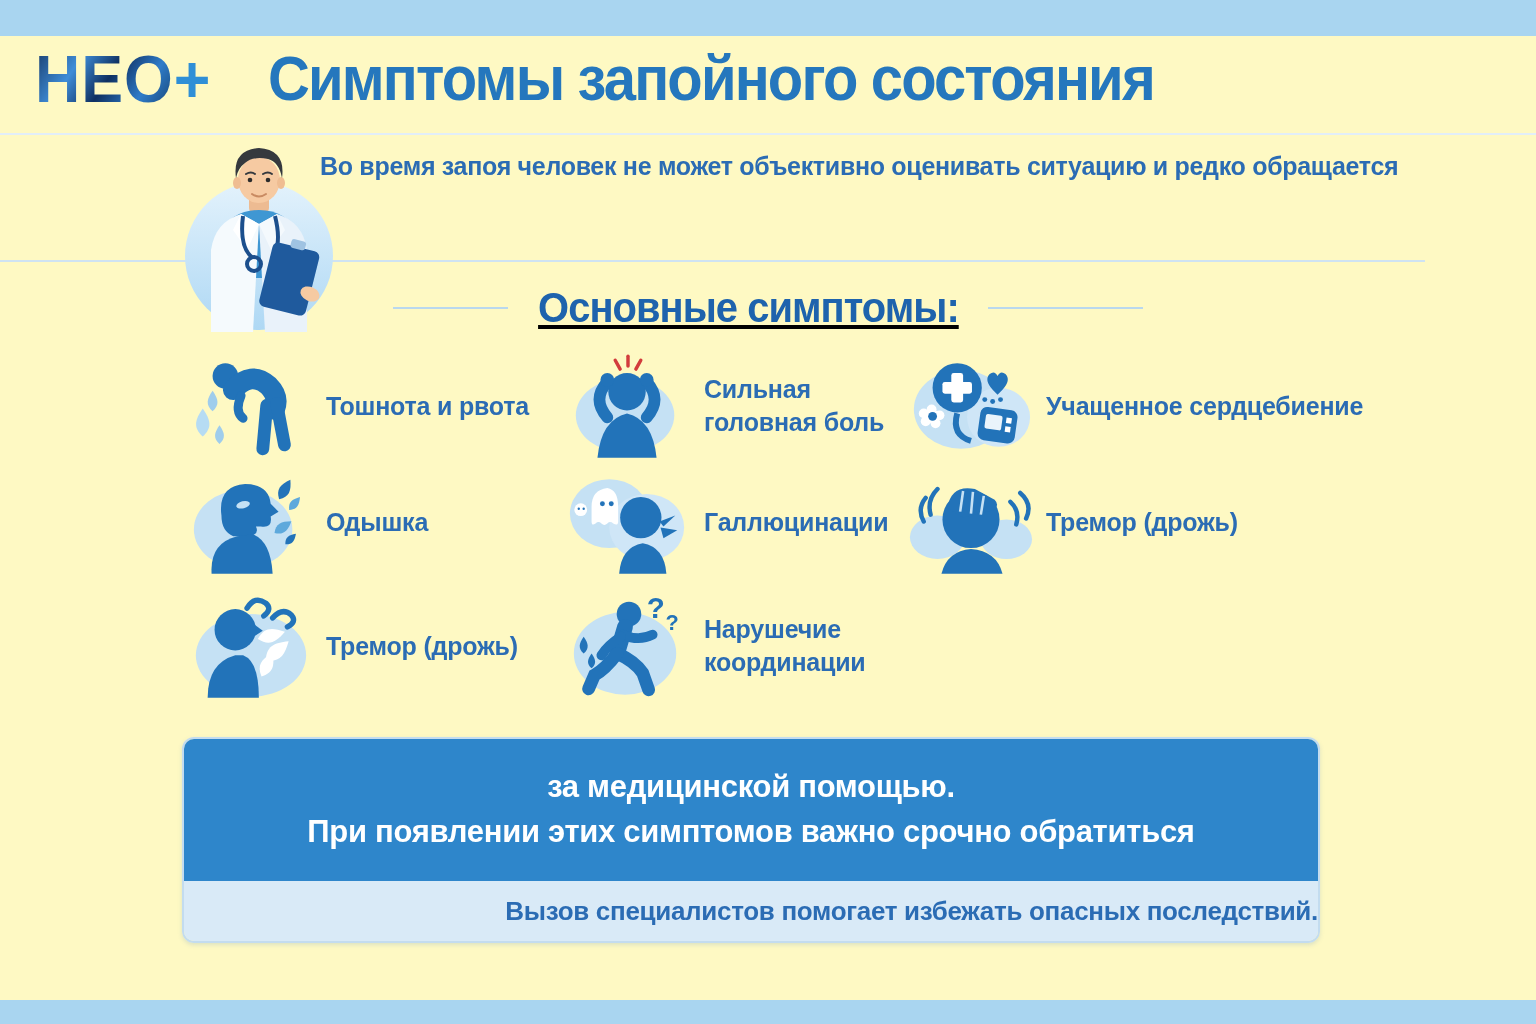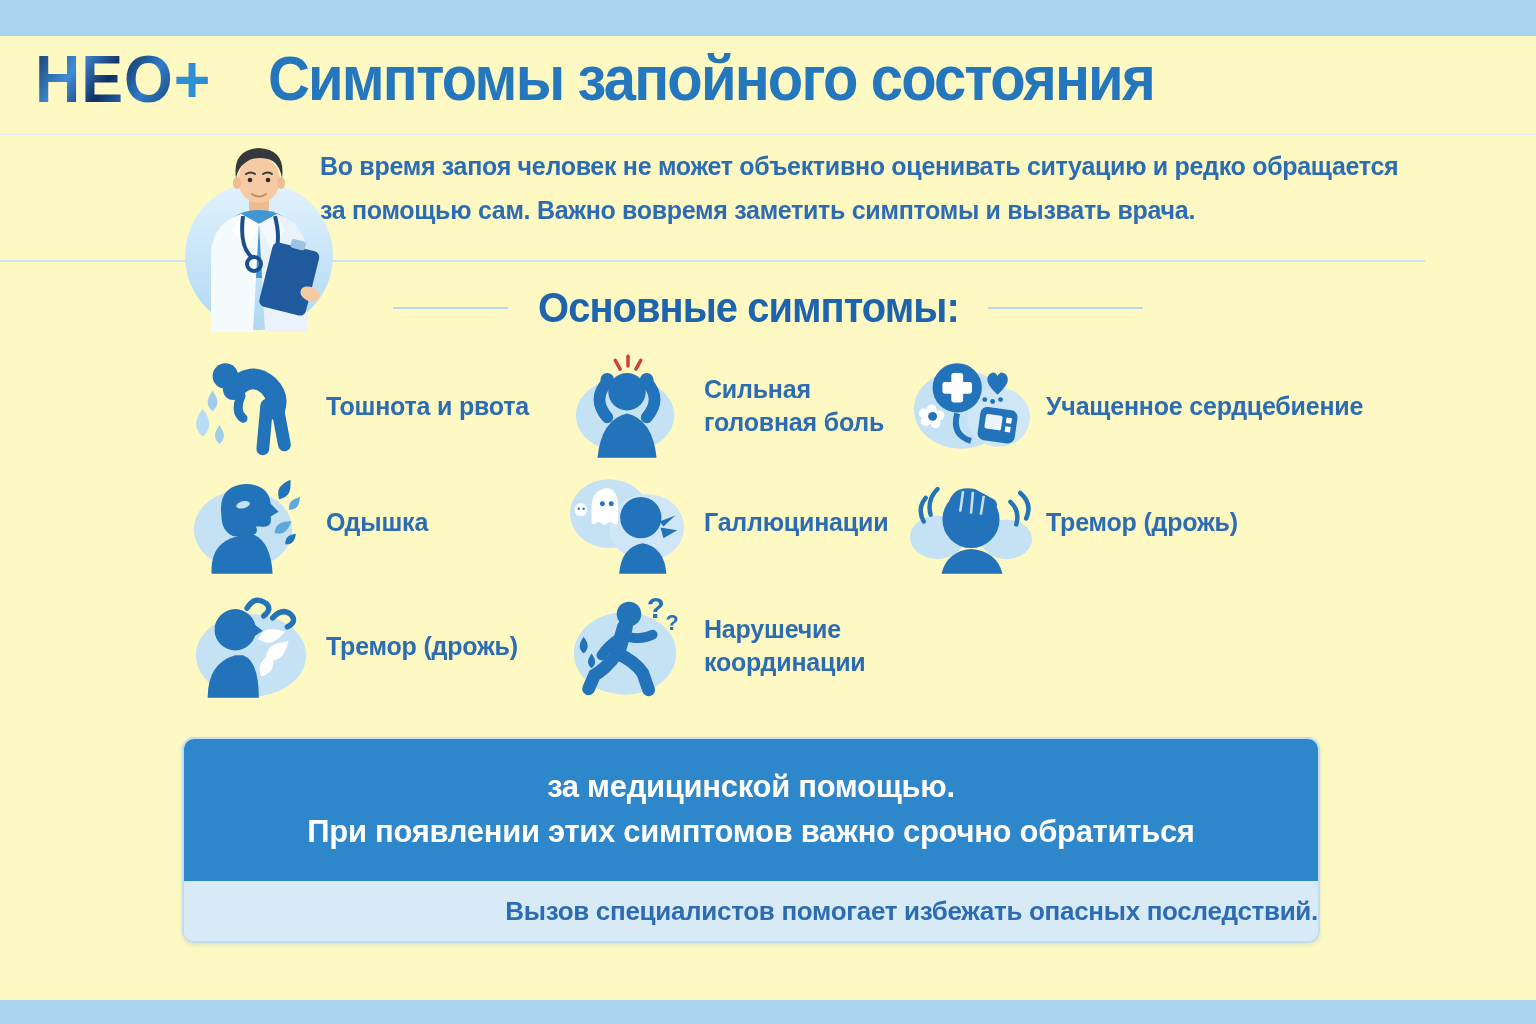--- a/index.html
+++ b/index.html
@@ -21,21 +21,21 @@
 
   
   .doctor-wrap{position:absolute;left:183px;top:138px;width:152px;height:194px;z-index:3;}
   .intro-text{position:absolute;left:320px;top:150px;width:950px;text-align:left;z-index:2;}
   .intro-text p{margin:0 0 12px 0;font-size:25px;font-weight:600;color:var(--text,#2b6cb4);
         letter-spacing:-.3px;white-space:nowrap;line-height:32px;}
   .divider{position:absolute;top:260px;left:0;width:1425px;height:2px;background:#cfe3f2;z-index:1;}
 
   
   .section-title{position:absolute;top:284px;left:0;width:100%;display:flex;align-items:center;
-        justify-content:center;gap:19px;z-index:2;}
+        justify-content:center;gap:19px;z-index:2;text-decoration:underline;}
   .section-title h2{margin:0;font-size:42px;font-weight:700;color:#1e63ad;letter-spacing:-1px;
         transform:scaleX(.95);}
   .section-title .rule{height:2px;background:#b9d8ee;display:inline-block;}
   .section-title .rule.left{width:115px;}
   .section-title .rule.right{width:155px;}
 
   
   .grid{position:absolute;left:186px;top:348px;width:1140px;display:grid;
         grid-template-columns:378px 342px 420px;grid-template-rows:116px 116px 132px;}
   .cell{display:flex;align-items:center;gap:12px;}
@@ -96,21 +96,20 @@
       <g transform="rotate(14 106 142)">
         <rect x="82" y="108" width="48" height="66" rx="6" fill="#1f5a9d"></rect>
         <rect x="99" y="101" width="15" height="9" rx="3" fill="#9fc3e2"></rect>
       </g>
       <ellipse cx="127" cy="156" rx="10" ry="7" fill="#f6caa2" transform="rotate(24 127 156)"></ellipse>
     </svg>
   </div>
 
   <div class="intro-text">
     <p>Во время запоя человек не может объективно оценивать ситуацию и редко обращается</p>
-    <p>за помощью сам. Важно вовремя заметить симптомы и вызвать врача.</p>
   </div>
   <div class="divider"></div>
 
   <div class="section-title">
     <span class="rule left"></span>
     <h2>Основные симптомы:</h2>
     <span class="rule right"></span>
   </div>
 
   <div class="grid" id="symptom-grid">

